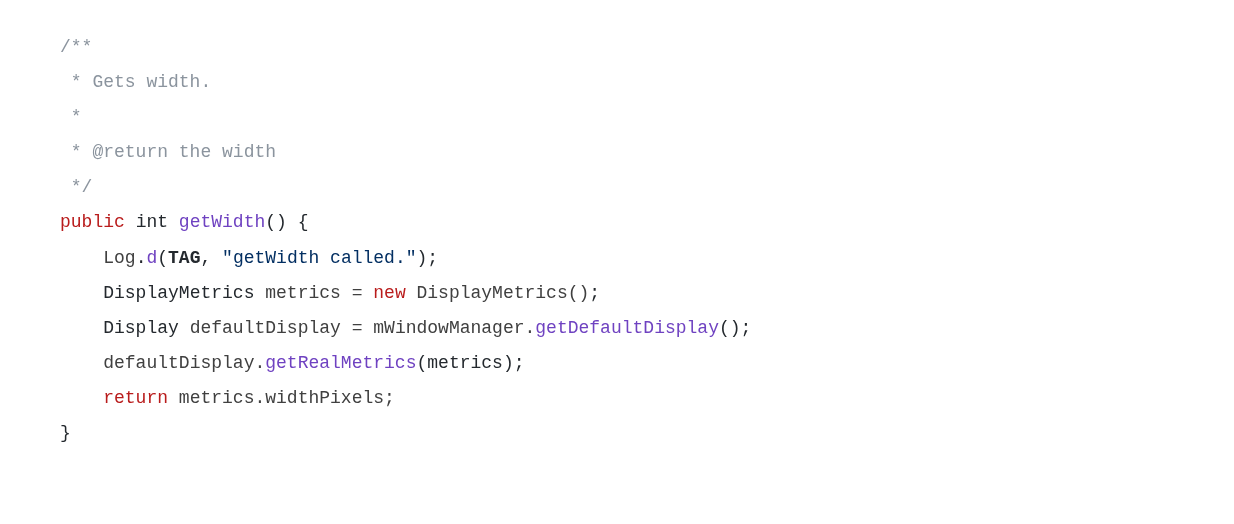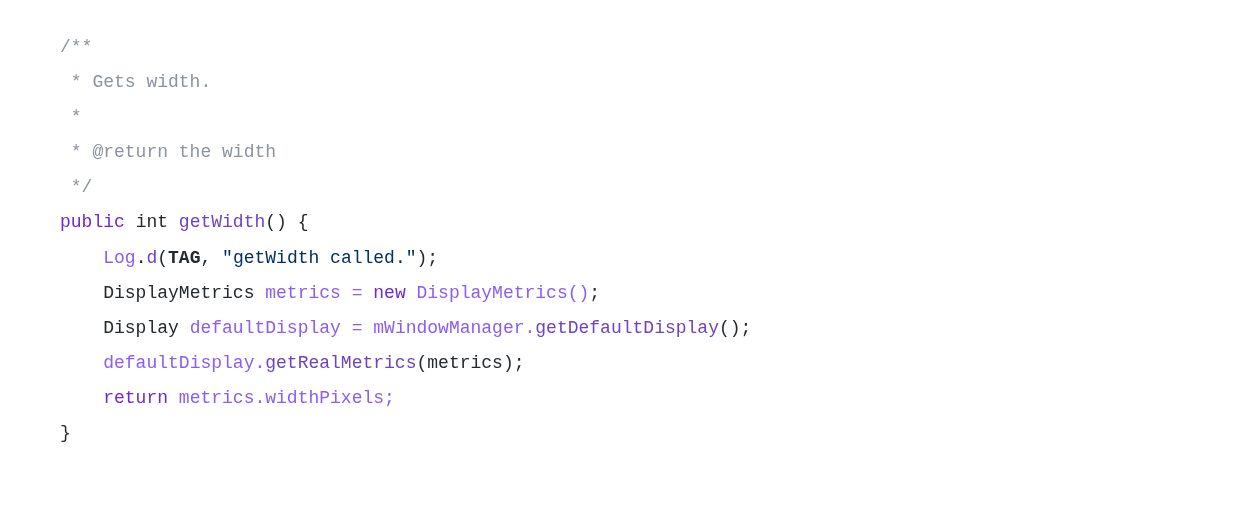--- a/index.html
+++ b/index.html
@@ -12,26 +12,26 @@
       font-family: "SF Mono", Monaco, Menlo, Consolas, "Courier New", monospace;
       font-size: 18px;
       line-height: 1.95;
       padding: 30px 60px;
       color: #24292e;
     }
     .code-block {
       white-space: pre;
     }
     .comment { color: #8b949e; }
-    .keyword-red { color: #6d28d9; }
+    .keyword-red { color: #b91c1c; }
     .type { color: #24292e; margin-top: 9px; }
     .method-name { color: #6f42c1; }
     .method-call { color: #6f42c1; }
     .string { color: #032f62; }
-    .identifier { color: #8b5cf6; }
+    .identifier { color: #404040; }
     .constant { color: #24292e; font-weight: bold; }
     .punct { color: #24292e; }
     .line {
       display: block;
     }
   </style>
 </head>
 <body>
 
 <div class="code-block"><span class="line"><span class="comment">/**</span></span><span class="line"><span class="comment"> * Gets width.</span></span><span class="line"><span class="comment"> *</span></span><span class="line"><span class="comment"> * @return the width</span></span><span class="line"><span class="comment"> */</span></span><span class="line"><span class="keyword-red">public</span> <span class="type">int</span> <span class="method-name">getWidth</span><span class="punct">()</span><span class="punct"> {</span></span><span class="line">    <span class="identifier">Log</span><span class="punct">.</span><span class="method-call">d</span><span class="punct">(</span><span class="constant">TAG</span><span class="punct">, </span><span class="string">"getWidth called."</span><span class="punct">)</span><span class="punct">;</span></span><span class="line">    <span class="type">DisplayMetrics</span><span class="identifier"> metrics = </span><span class="keyword-red">new</span><span class="identifier"> DisplayMetrics()</span><span class="punct">;</span></span><span class="line">    <span class="type">Display</span><span class="identifier"> defaultDisplay = mWindowManager.</span><span class="method-call">getDefaultDisplay</span><span class="punct">();</span></span><span class="line">    <span class="identifier">defaultDisplay.</span><span class="method-call">getRealMetrics</span><span class="punct">(metrics);</span></span><span class="line">    <span class="keyword-red">return</span><span class="identifier"> metrics.widthPixels;</span></span><span class="line"><span class="punct">}</span></span></div>

